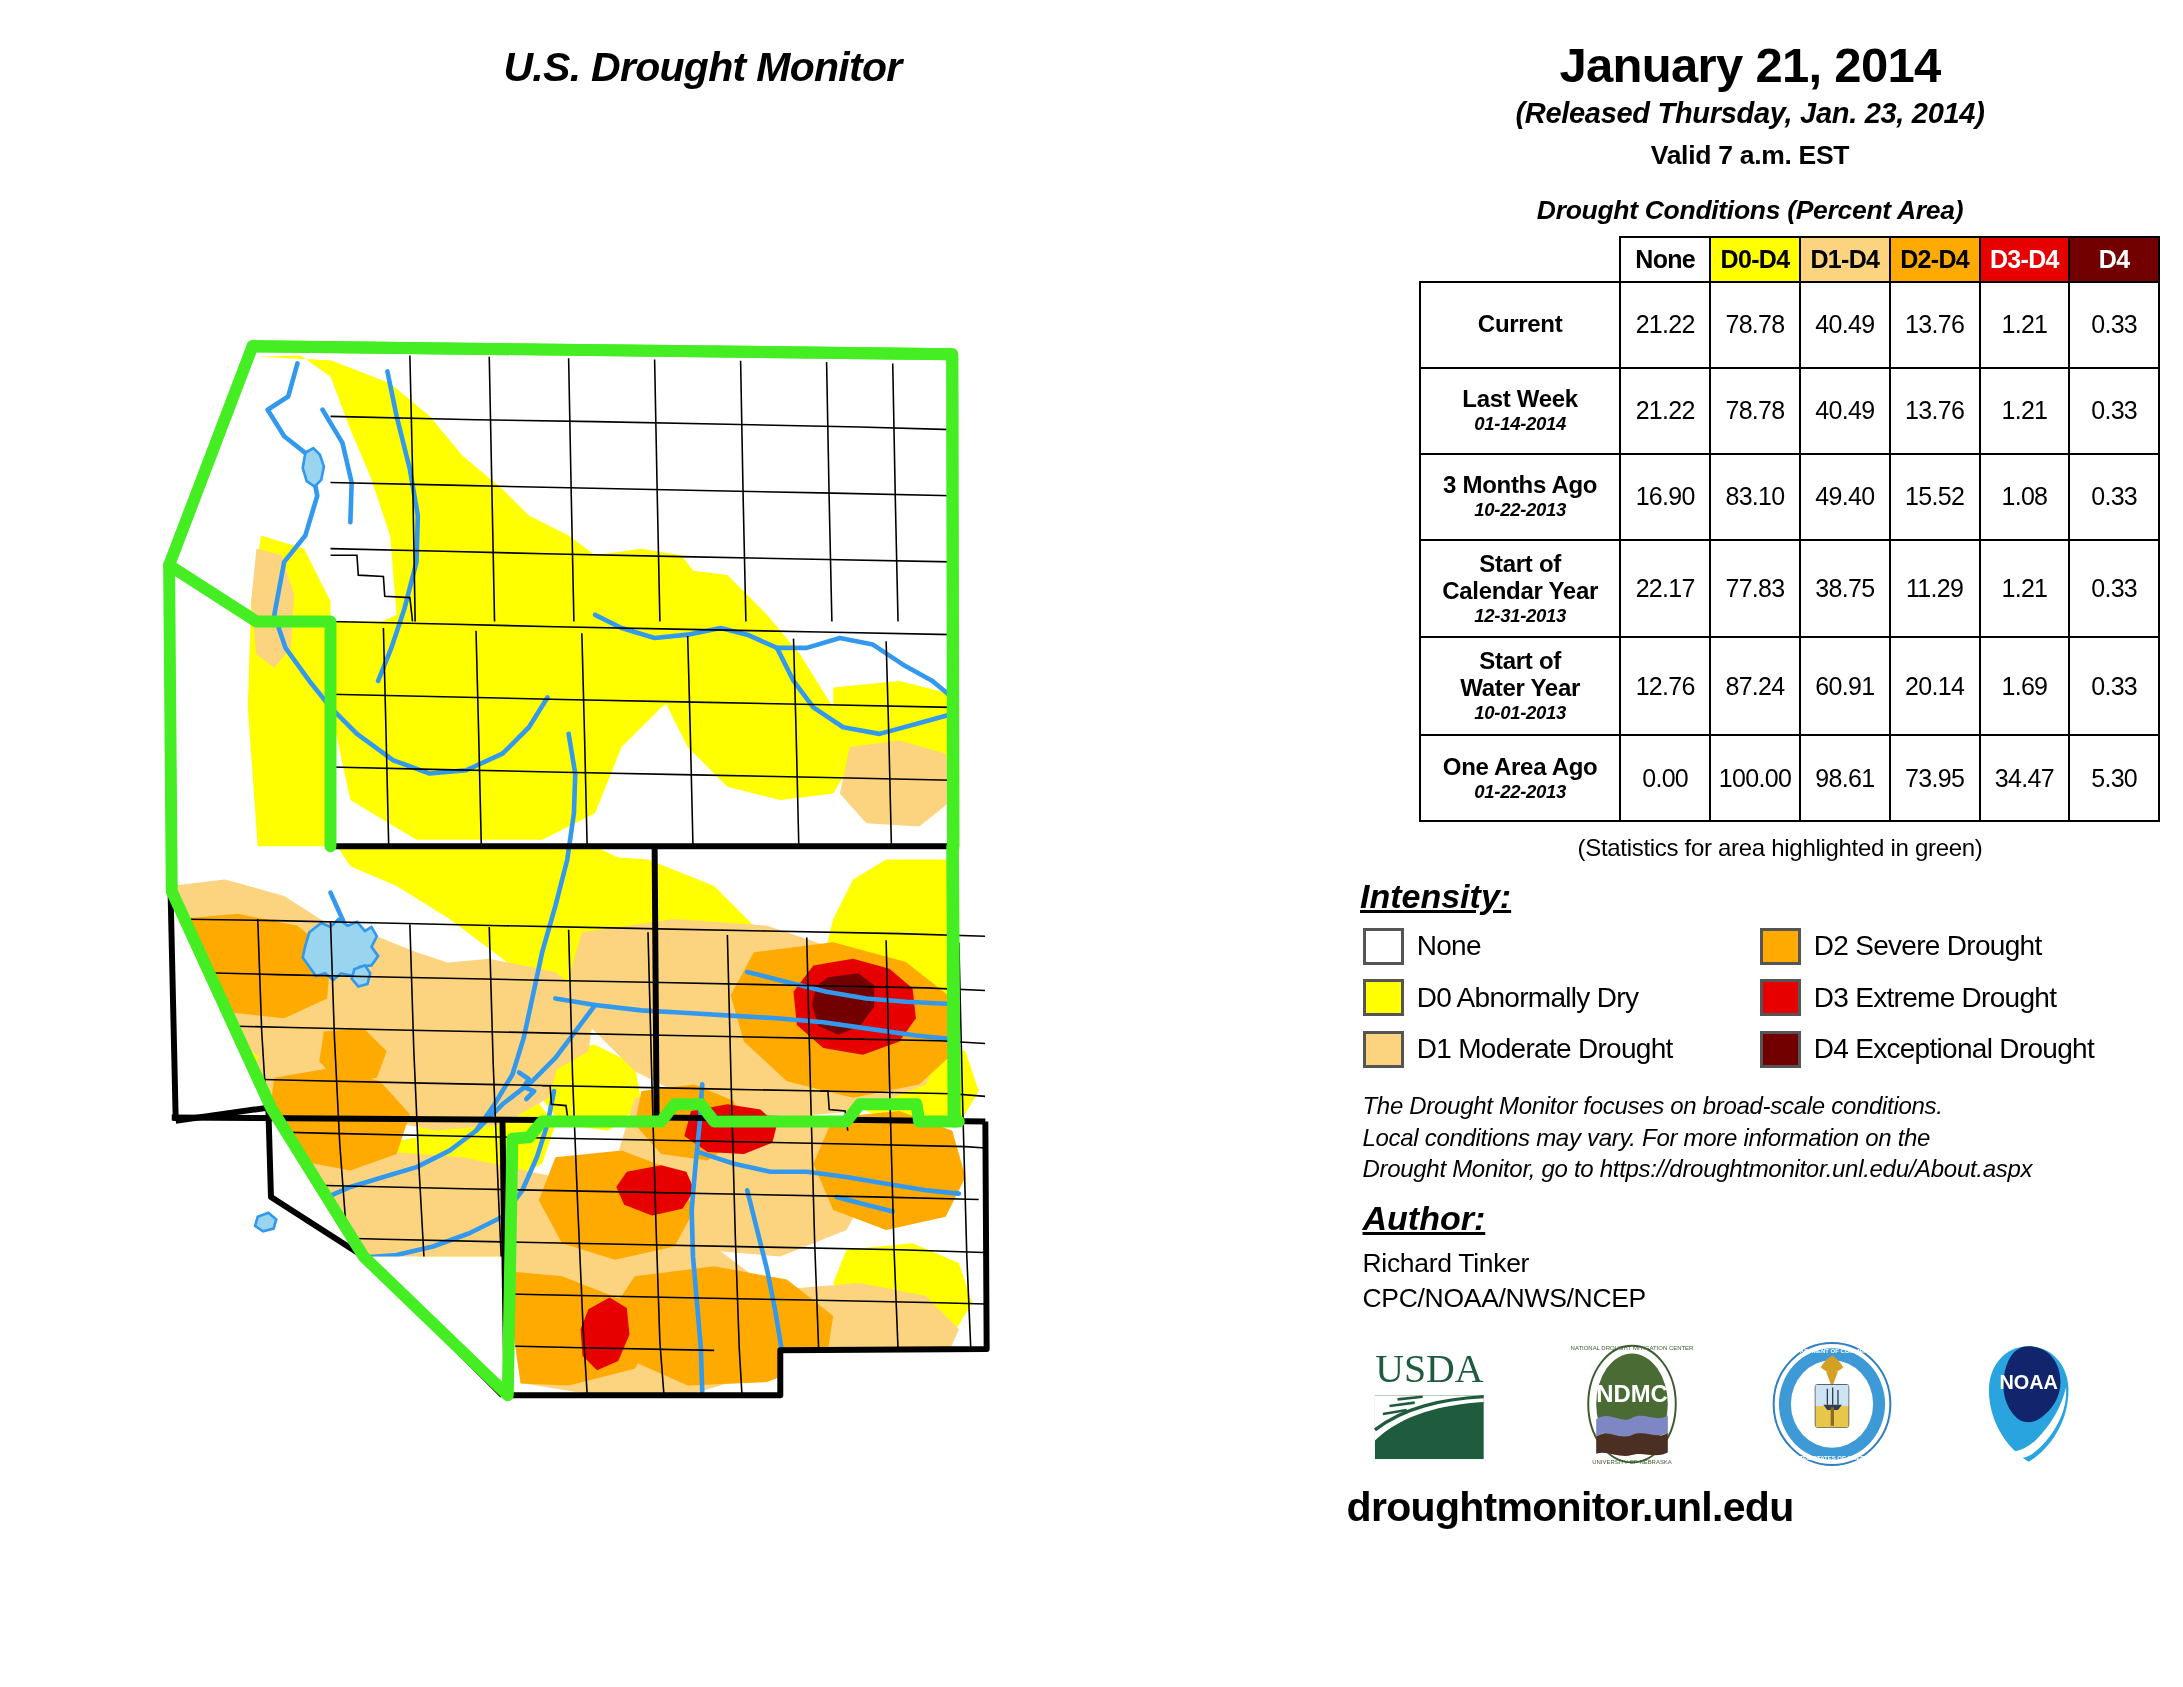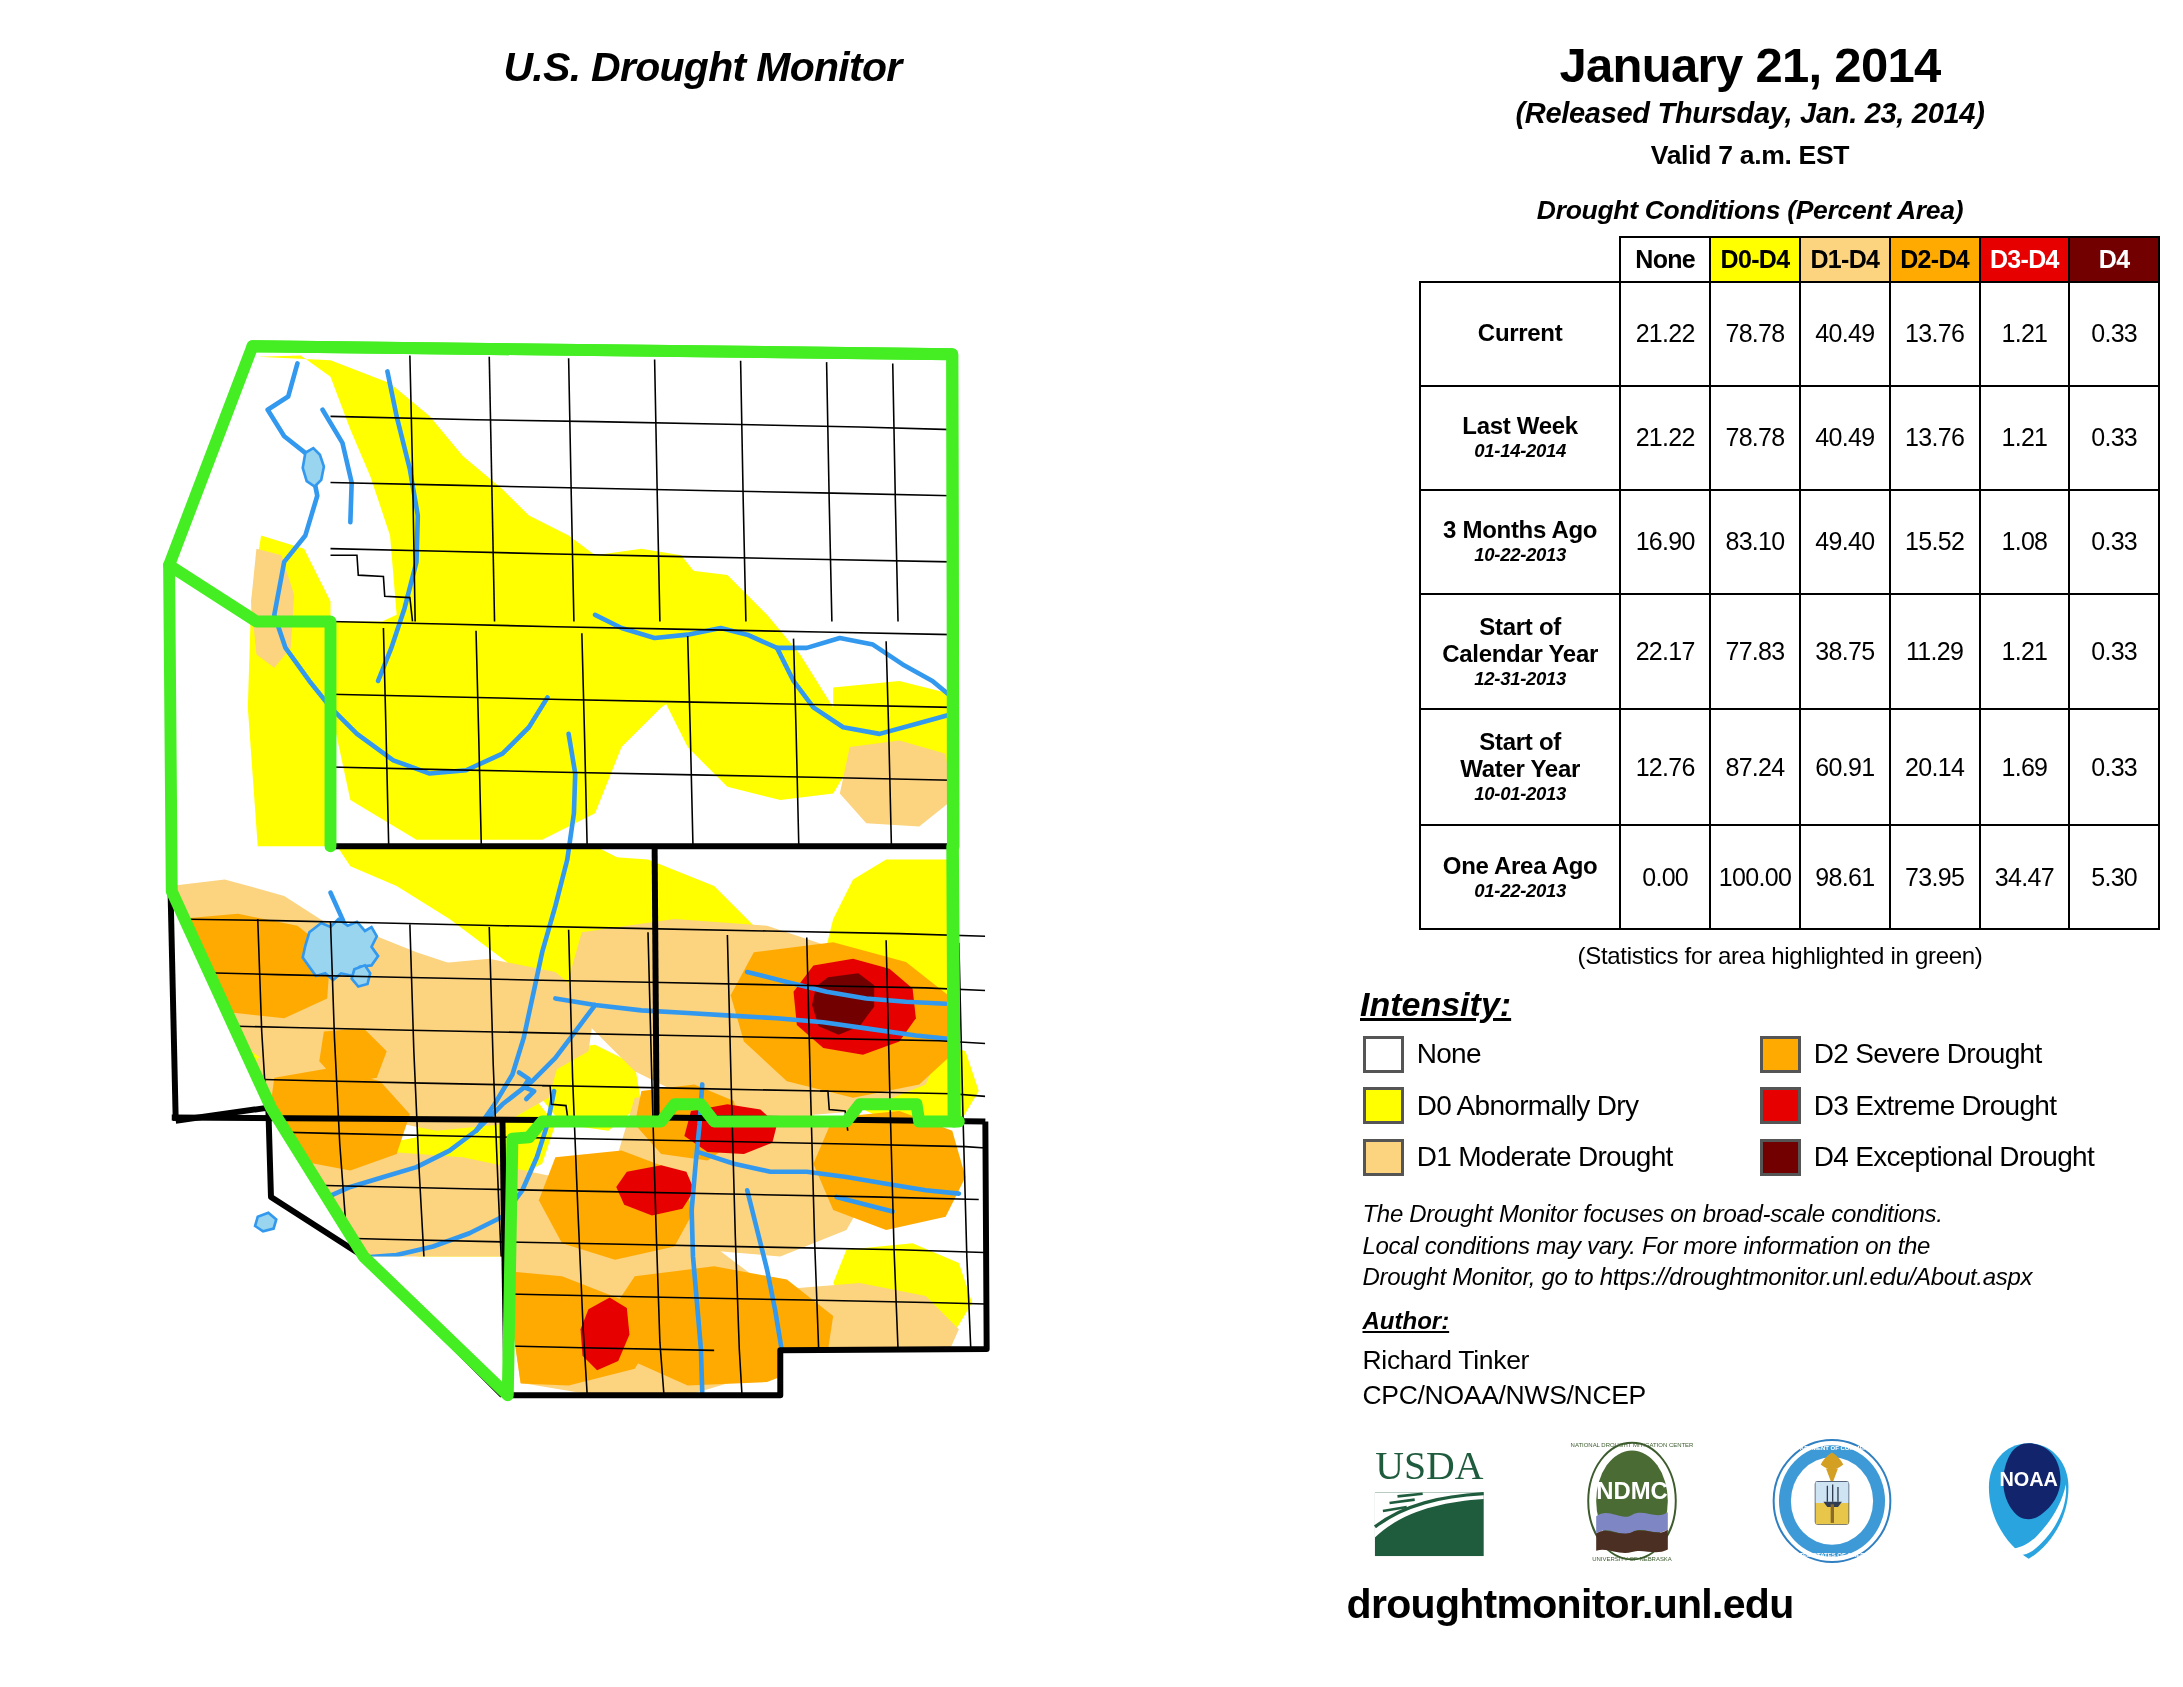--- a/index.html
+++ b/index.html
@@ -32,21 +32,21 @@
   
   #stats-table{border-collapse:collapse;margin-top:9.3px;margin-left:79px;table-layout:fixed;}
   #stats-table td,#stats-table th{
     border:2px solid #000;text-align:center;vertical-align:middle;
     font-family:"Liberation Sans",sans-serif;
   }
   #stats-table .corner{border:none;width:198px;}
   #stats-table thead th{height:41px;font-size:25px;font-weight:bold;width:86px;letter-spacing:-0.7px;}
   #stats-table tbody td{height:64px;font-size:25px;letter-spacing:-0.7px;}
   #stats-table tbody td.rowhead{
-    font-weight:bold;font-size:24px;line-height:1.12;padding:19px 4px;letter-spacing:-0.3px;
+    font-weight:bold;font-size:24px;line-height:1.12;padding:10px 4px;letter-spacing:-0.3px;
   }
   #stats-table tbody td.rowhead .sub{
     display:block;font-size:18.5px;font-style:italic;font-weight:bold;margin-top:1.3px;
   }
   .hdr-none{background:#ffffff;color:#000;}
   .hdr-d0{background:#ffff00;color:#000;}
   .hdr-d1{background:#fcd37f;color:#000;}
   .hdr-d2{background:#ffaa00;color:#000;}
   .hdr-d3{background:#e60000;color:#fff;}
   .hdr-d4{background:#730000;color:#fff;}
@@ -55,21 +55,21 @@
 
   
   #intensity-head{font-size:34px;font-weight:bold;font-style:italic;text-decoration:underline;margin-top:14.6px;margin-left:20px;}
   #legend-grid{display:grid;grid-template-columns:397px 397px;row-gap:14.6px;margin-top:12px;margin-left:22.5px;}
   .legend-item{display:flex;align-items:center;}
   .swatch{width:41px;height:37px;border:3.3px solid #555555;box-sizing:border-box;flex:none;}
   .legend-label{font-size:28px;margin-left:13.2px;letter-spacing:-0.7px;white-space:nowrap;}
 
   
   #disclaimer{font-size:24px;font-style:italic;line-height:1.3;margin-top:22.5px;margin-left:22.5px;letter-spacing:-0.3px;}
-  #author-head{font-size:24px;font-weight:bold;font-style:italic;text-decoration:underline;margin-top:14.6px;margin-left:22.5px;}
+  #author-head{font-size:34px;font-weight:bold;font-style:italic;text-decoration:underline;margin-top:14.6px;margin-left:22.5px;}
   #author-lines{font-size:26.5px;line-height:1.35;margin-top:8px;margin-left:22.5px;letter-spacing:-0.3px;}
 
   
   #logo-row{display:flex;align-items:center;justify-content:flex-start;gap:74px;margin-top:24px;margin-left:22.5px;}
   .logo{height:126px;}
   #site-url{font-size:41px;font-weight:bold;text-align:left;margin-top:17px;margin-left:6.6px;letter-spacing:-0.7px;}
 </style>
 </head>
 <body>
 

